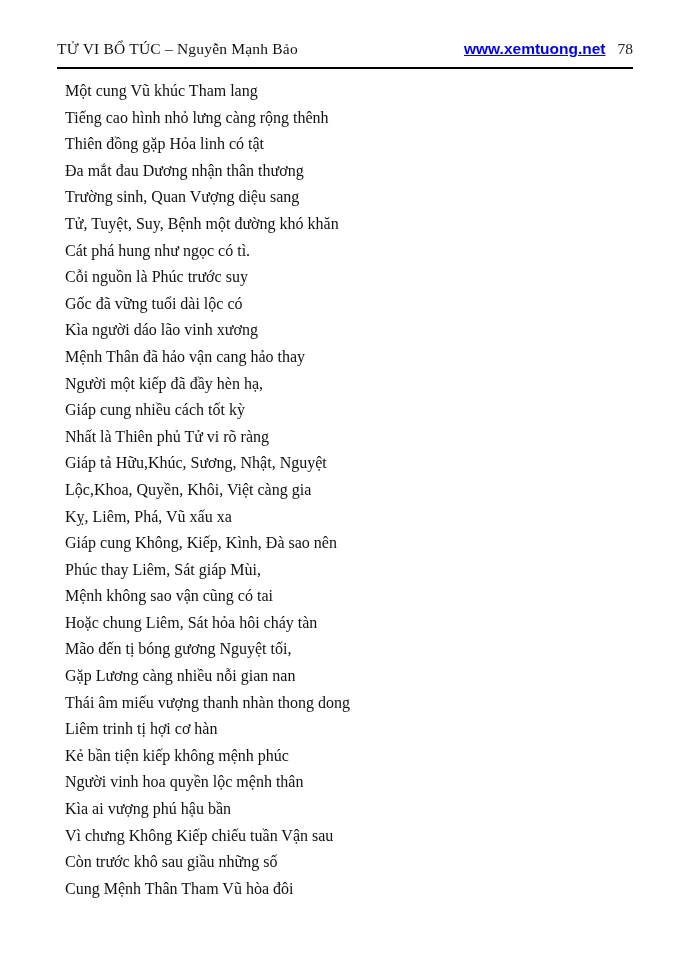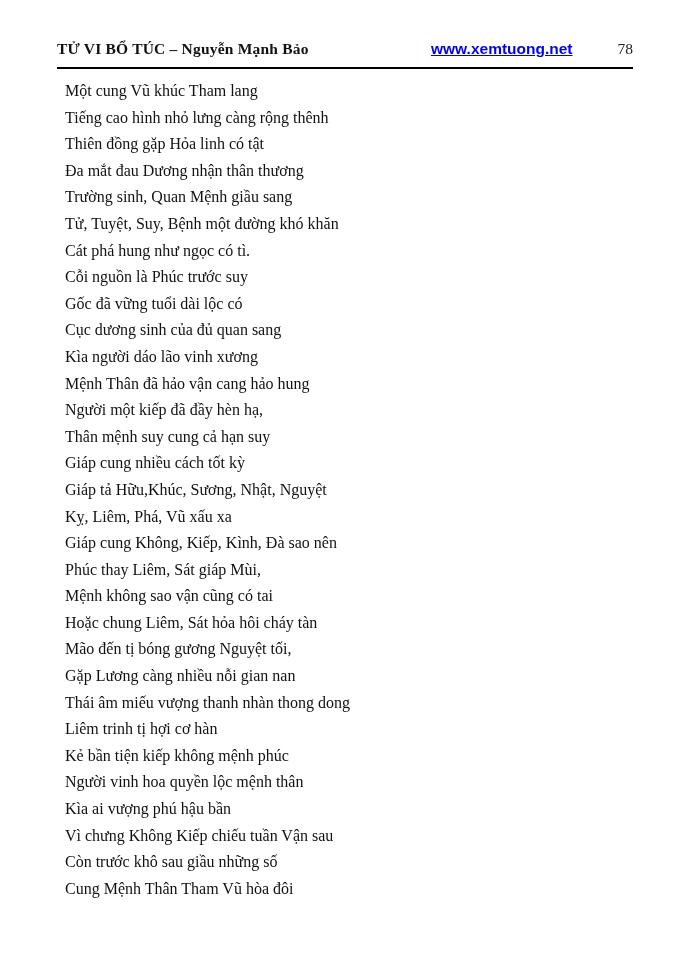--- a/index.html
+++ b/index.html
@@ -23,40 +23,38 @@
     left: 57px;
     width: 576px;
     display: flex;
     align-items: baseline;
     justify-content: space-between;
   }
   .header-title {
     font-size: 15.5px;
     letter-spacing: 0.2px;
     white-space: nowrap;
-    font-weight: bold;
   }
   .header-right {
     display: flex;
     align-items: center;
-    gap: 31px;
+    gap: 12px;
   }
   .header-link {
     font-family: "Liberation Sans", sans-serif;
     font-weight: bold;
     font-size: 15.5px;
     color: #0000ee;
     text-decoration: underline;
     white-space: nowrap;
     cursor: pointer;
   }
   .header-page-number {
     font-size: 15.5px;
     color: #222222;
-    margin-left: 14px;
   }
   .header-rule {
     position: absolute;
     top: 67px;
     left: 57px;
     width: 576px;
     height: 0;
     border-top: 2px solid #000000;
   }
   .poem {
@@ -85,32 +83,32 @@
     </span>
   </div>
 
   <div class="header-rule"></div>
 
   <div class="poem">
       <p>Một cung Vũ khúc Tham lang</p>
       <p>Tiếng cao hình nhỏ lưng càng rộng thênh</p>
       <p>Thiên đồng gặp Hỏa linh có tật</p>
       <p>Đa mắt đau Dương nhận thân thương</p>
-      <p>Trường sinh, Quan Mệnh giầu sang</p>
+      <p>Trường sinh, Quan Vượng diệu sang</p>
       <p>Tử, Tuyệt, Suy, Bệnh một đường khó khăn</p>
       <p>Cát phá hung như ngọc có tì.</p>
       <p>Cỗi nguồn là Phúc trước suy</p>
       <p>Gốc đã vững tuổi dài lộc có</p>
-      <p>Cục dương sinh của đủ quan sang</p>
       <p>Kìa người dáo lão vinh xương</p>
-      <p>Mệnh Thân đã hảo vận cang hảo hung</p>
+      <p>Mệnh Thân đã hảo vận cang hảo thay</p>
       <p>Người một kiếp đã đầy hèn hạ,</p>
-      <p>Thân mệnh suy cung cả hạn suy</p>
       <p>Giáp cung nhiều cách tốt kỳ</p>
+      <p>Nhất là Thiên phủ Tử vi rõ ràng</p>
       <p>Giáp tả Hữu,Khúc, Sương, Nhật, Nguyệt</p>
+      <p>Lộc,Khoa, Quyền, Khôi, Việt càng gia</p>
       <p>Kỵ, Liêm, Phá, Vũ xấu xa</p>
       <p>Giáp cung Không, Kiếp, Kình, Đà sao nên</p>
       <p>Phúc thay Liêm, Sát giáp Mùi,</p>
       <p>Mệnh không sao vận cũng có tai</p>
       <p>Hoặc chung Liêm, Sát hỏa hôi cháy tàn</p>
       <p>Mão đến tị bóng gương Nguyệt tối,</p>
       <p>Gặp Lương càng nhiều nỗi gian nan</p>
       <p>Thái âm miếu vượng thanh nhàn thong dong</p>
       <p>Liêm trinh tị hợi cơ hàn</p>
       <p>Kẻ bần tiện kiếp không mệnh phúc</p>

